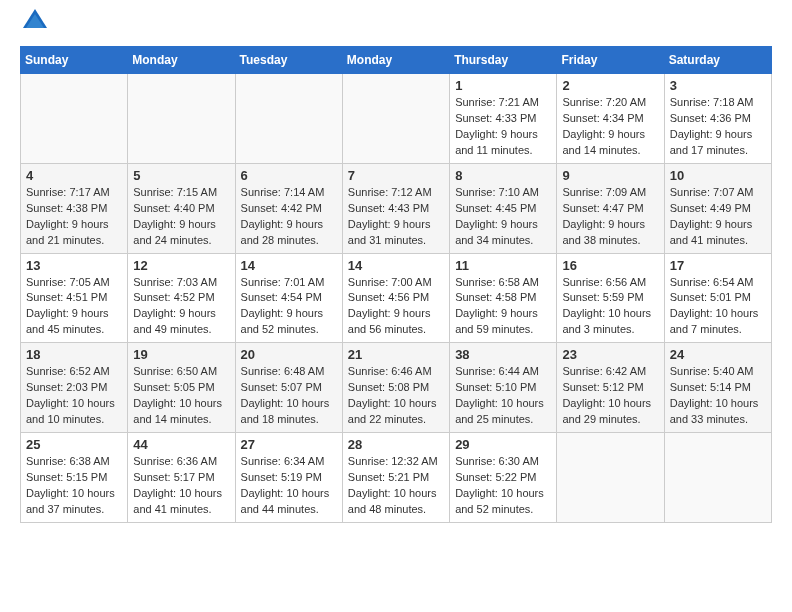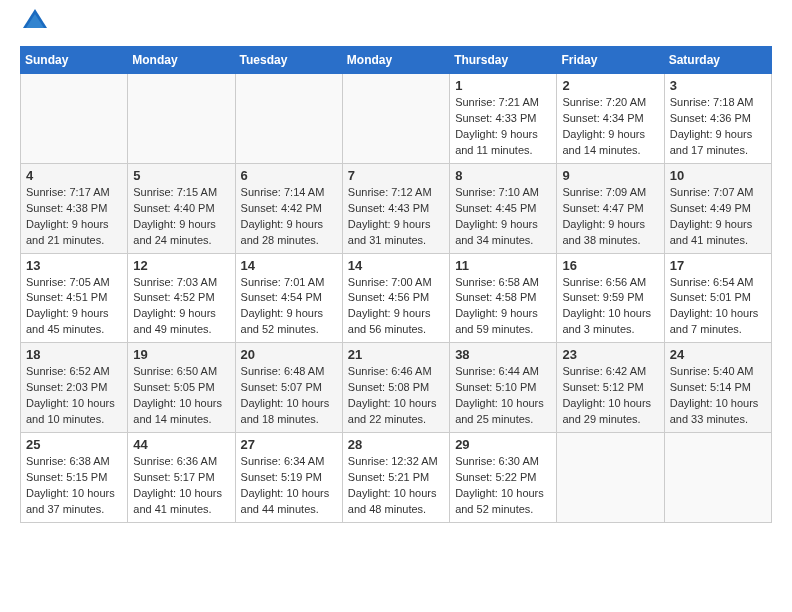--- a/index.html
+++ b/index.html
@@ -243,21 +243,21 @@
           <td>
             <span class="day-num">11</span>
             <div class="day-info">Sunrise: 6:58 AM
 Sunset: 4:58 PM
 Daylight: 9 hours
 and 59 minutes.</div>
           </td>
           <td>
             <span class="day-num">16</span>
             <div class="day-info">Sunrise: 6:56 AM
-Sunset: 9:59 PM
+Sunset: 5:59 PM
 Daylight: 10 hours
 and 3 minutes.</div>
           </td>
           <td>
             <span class="day-num">17</span>
             <div class="day-info">Sunrise: 6:54 AM
 Sunset: 5:01 PM
 Daylight: 10 hours
 and 7 minutes.</div>
           </td>

